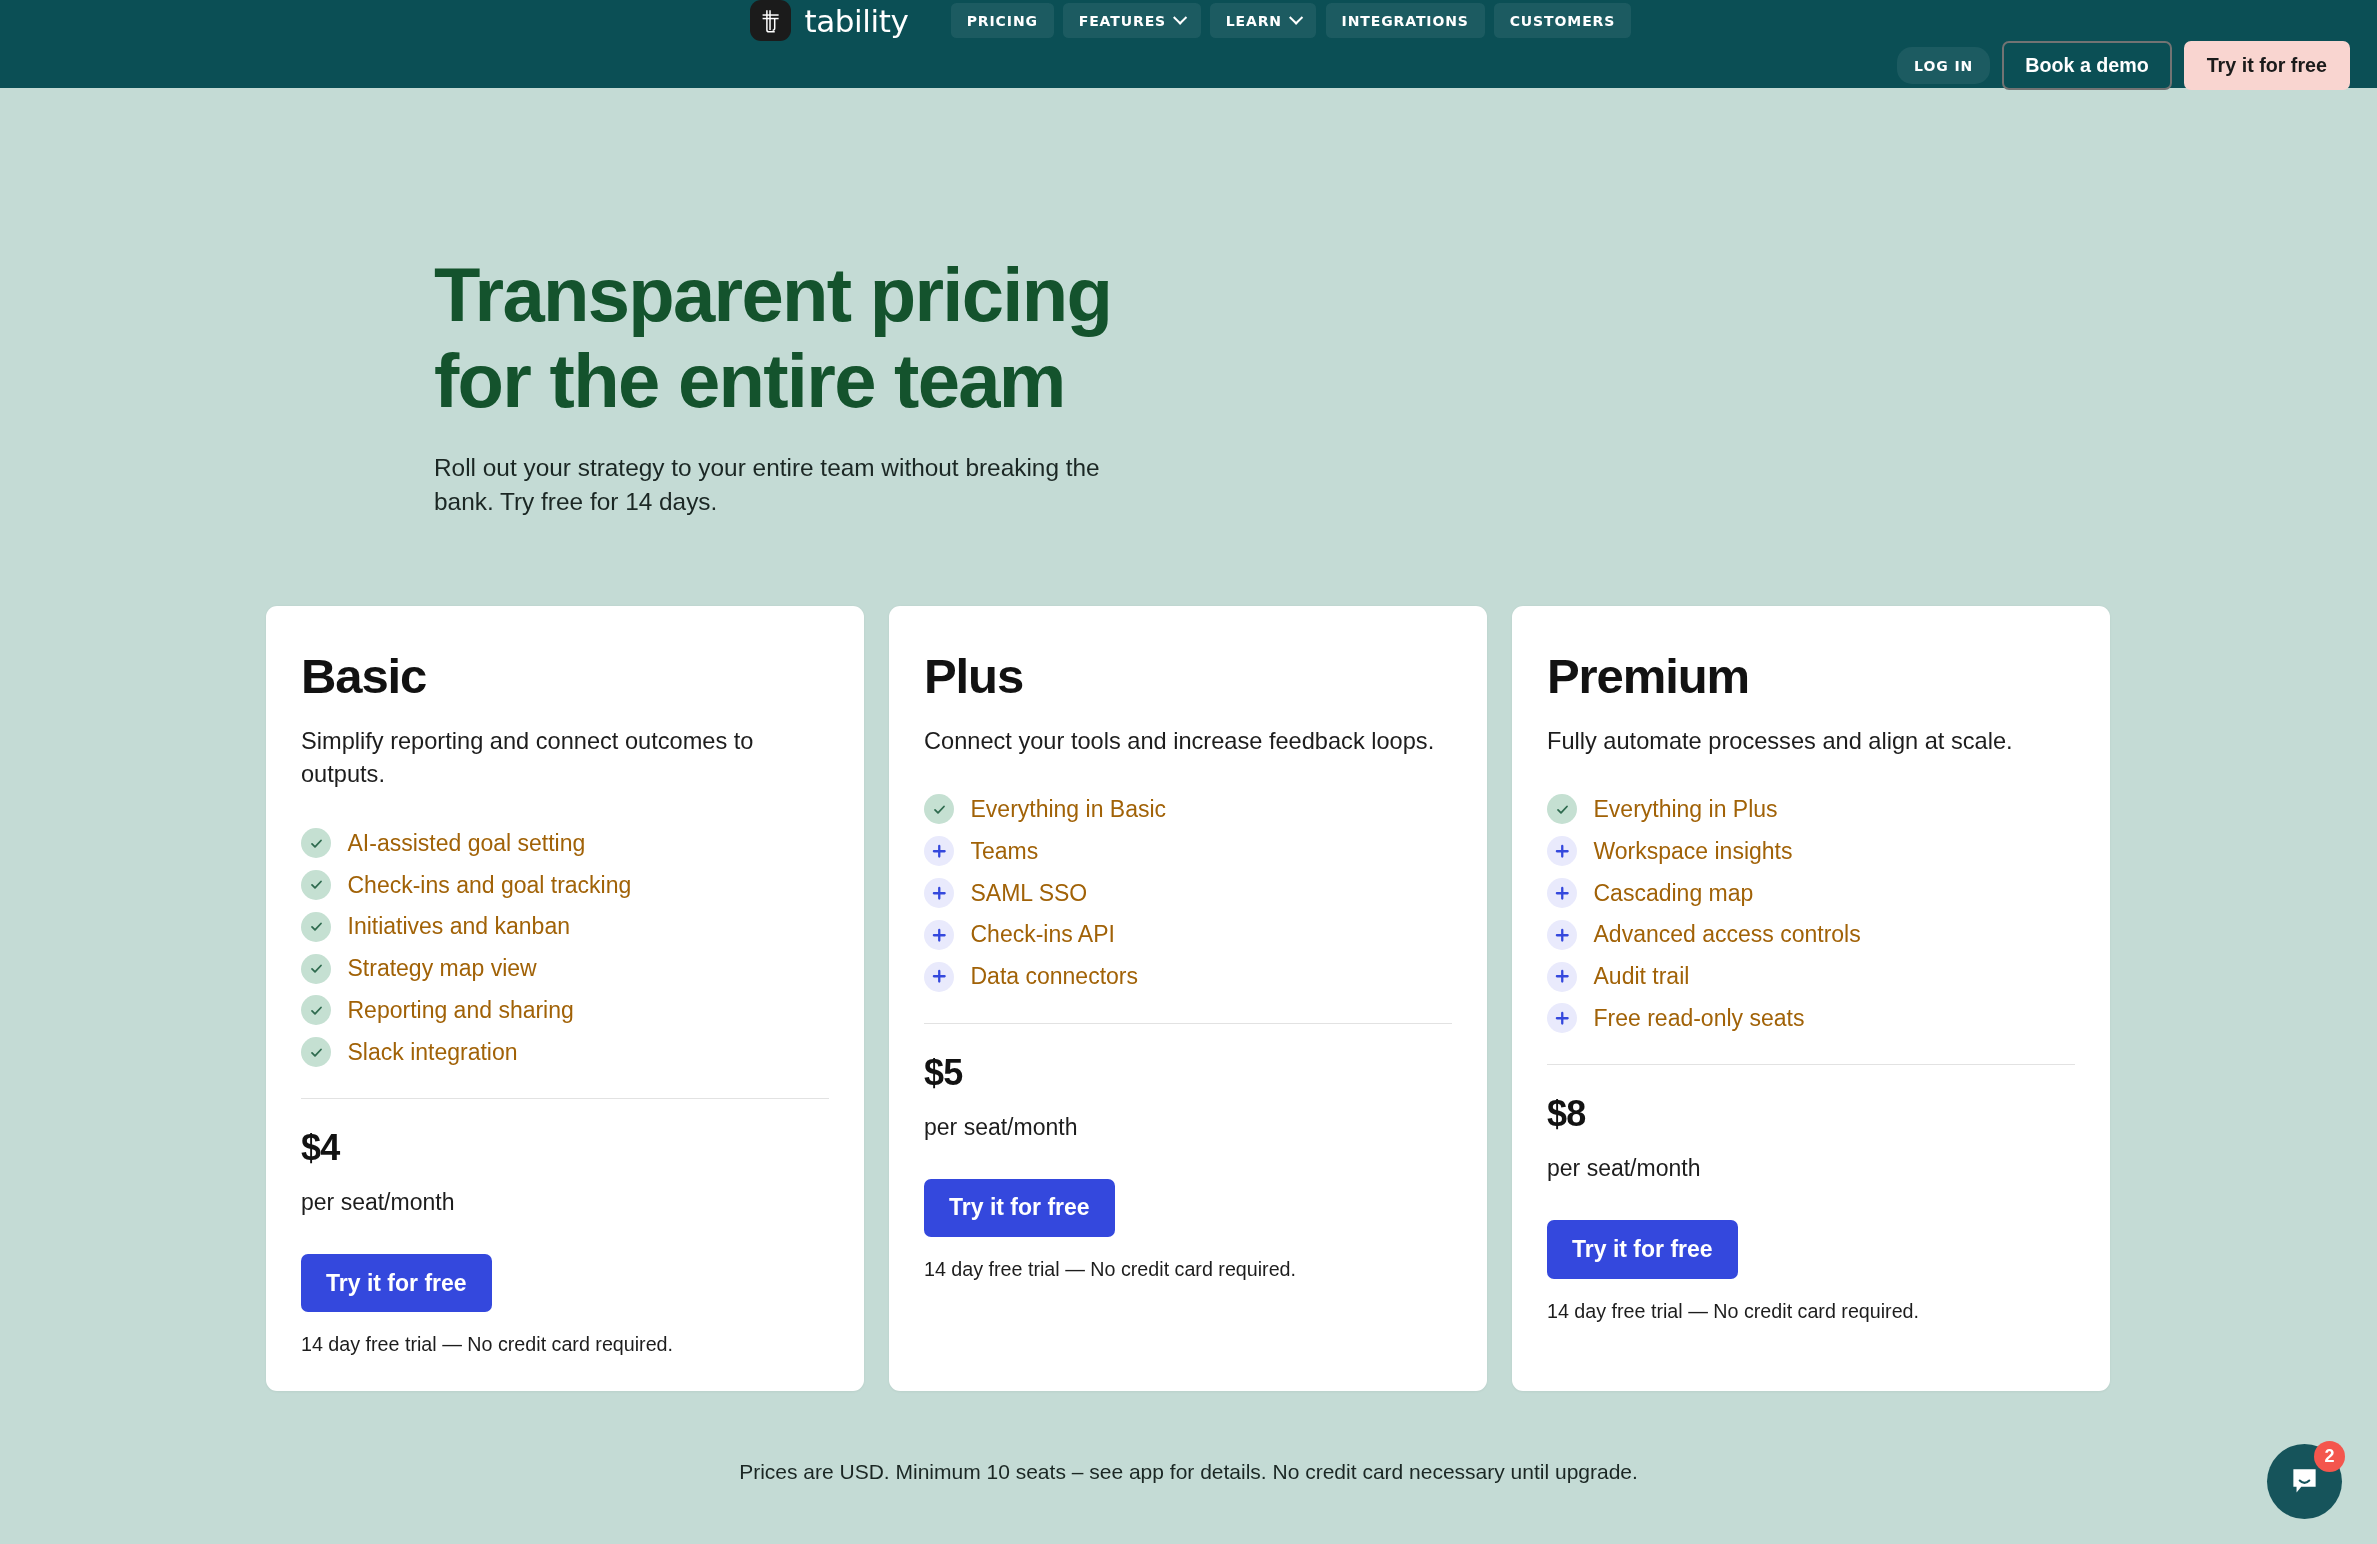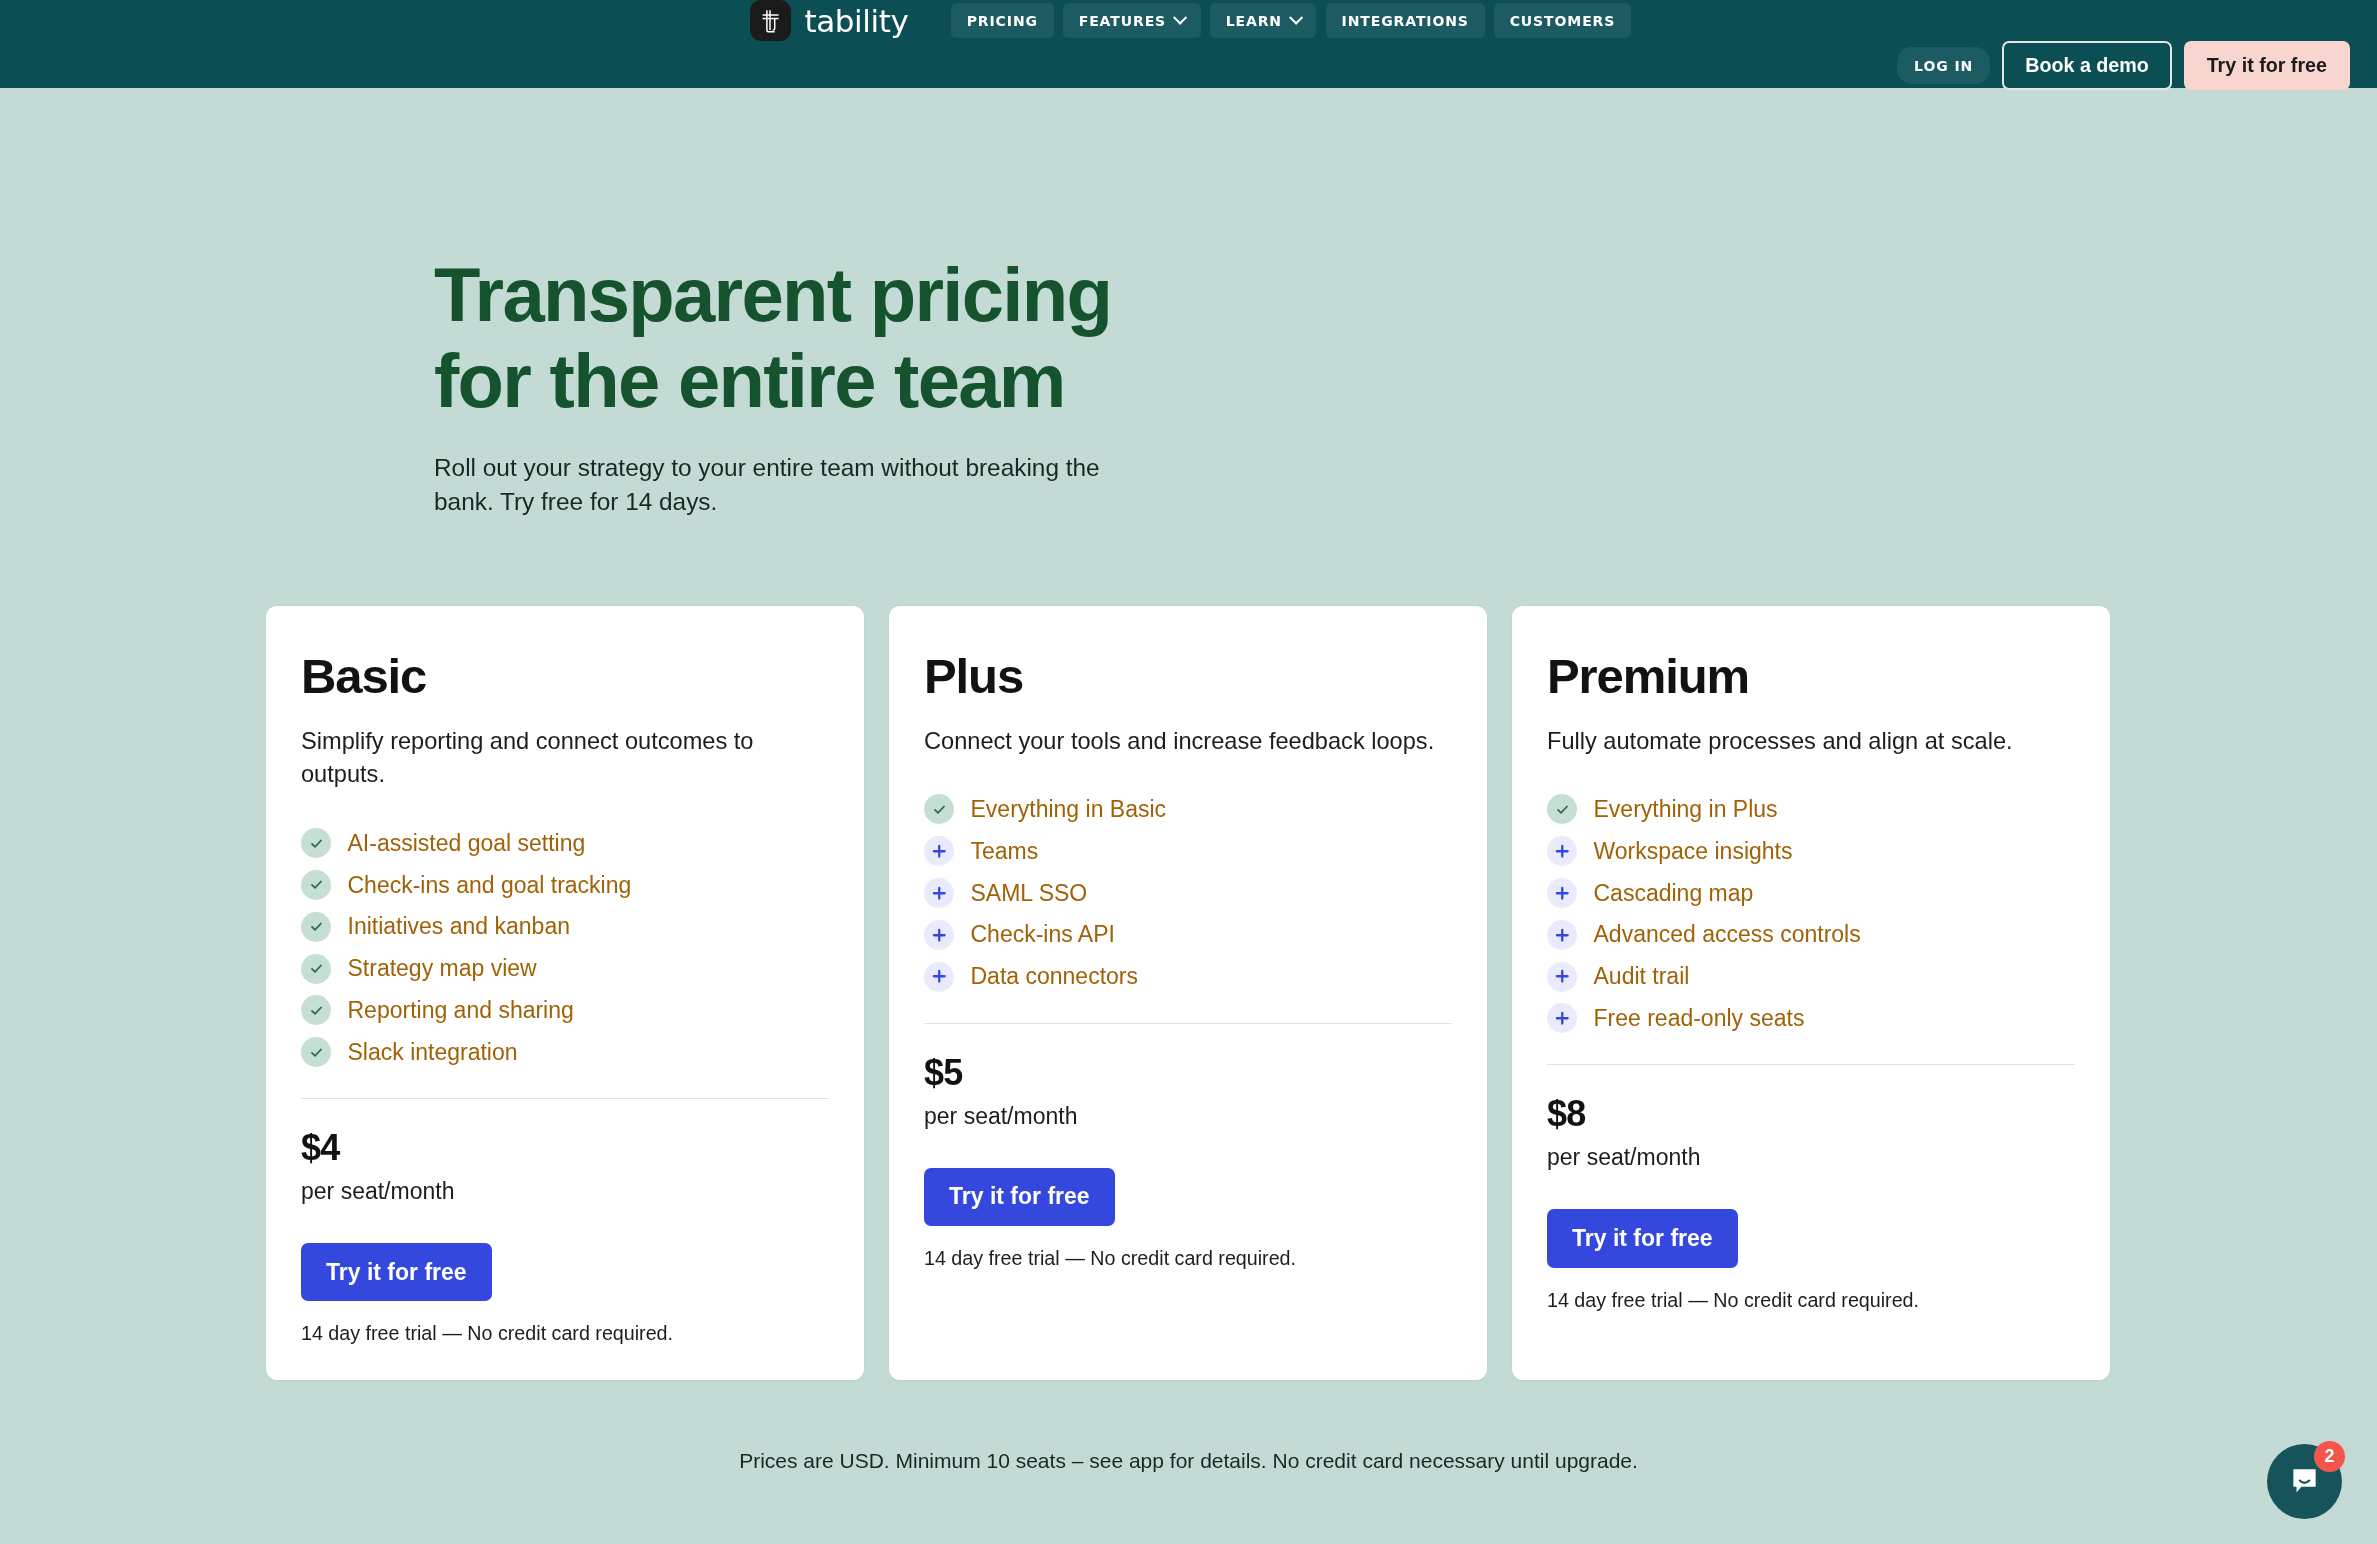--- a/index.html
+++ b/index.html
@@ -105,21 +105,21 @@
     letter-spacing: 0.9px;
     padding: 10.2px 17.3px;
     border-radius: 15px;
     cursor: pointer;
     white-space: nowrap;
     font-family: "DejaVu Sans", sans-serif;
   }
 
   .btn-demo {
     background: transparent;
-    border: 2px solid #e5e5e5;
+    border: 2px solid #737373;
     color: #ffffff;
     font-size: 19.7px;
     font-weight: 700;
     padding: 11px 21px;
     border-radius: 7px;
     cursor: pointer;
     white-space: nowrap;
   }
 
   .btn-try-nav {
@@ -228,21 +228,21 @@
   .price {
     margin-top: 31px;
     font-size: 36px;
     font-weight: 700;
     color: #121212;
     line-height: 1;
     letter-spacing: -0.8px;
   }
 
   .price-unit {
-    margin-top: 12px;
+    margin-top: 23px;
     font-size: 23px;
     color: #1d1d1d;
   }
 
   .btn-try-card {
     margin-top: 38px;
     align-self: flex-start;
     background: #3448dd;
     color: #ffffff;
     font-size: 23px;

